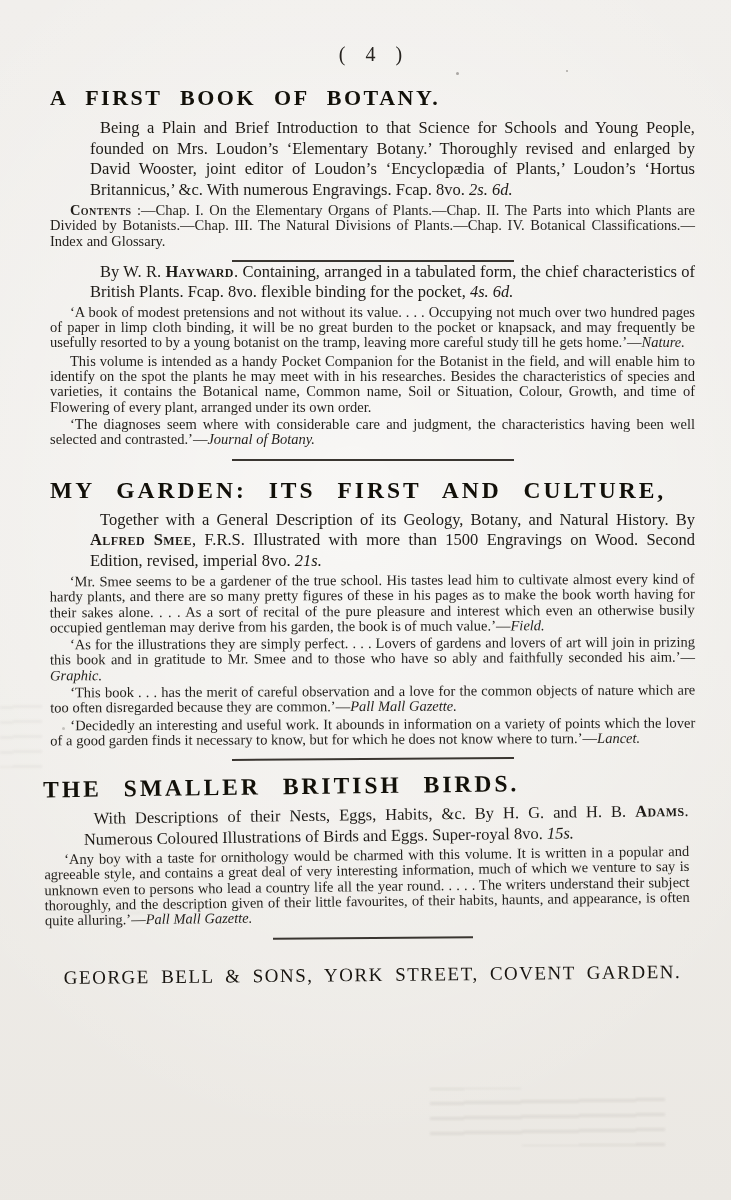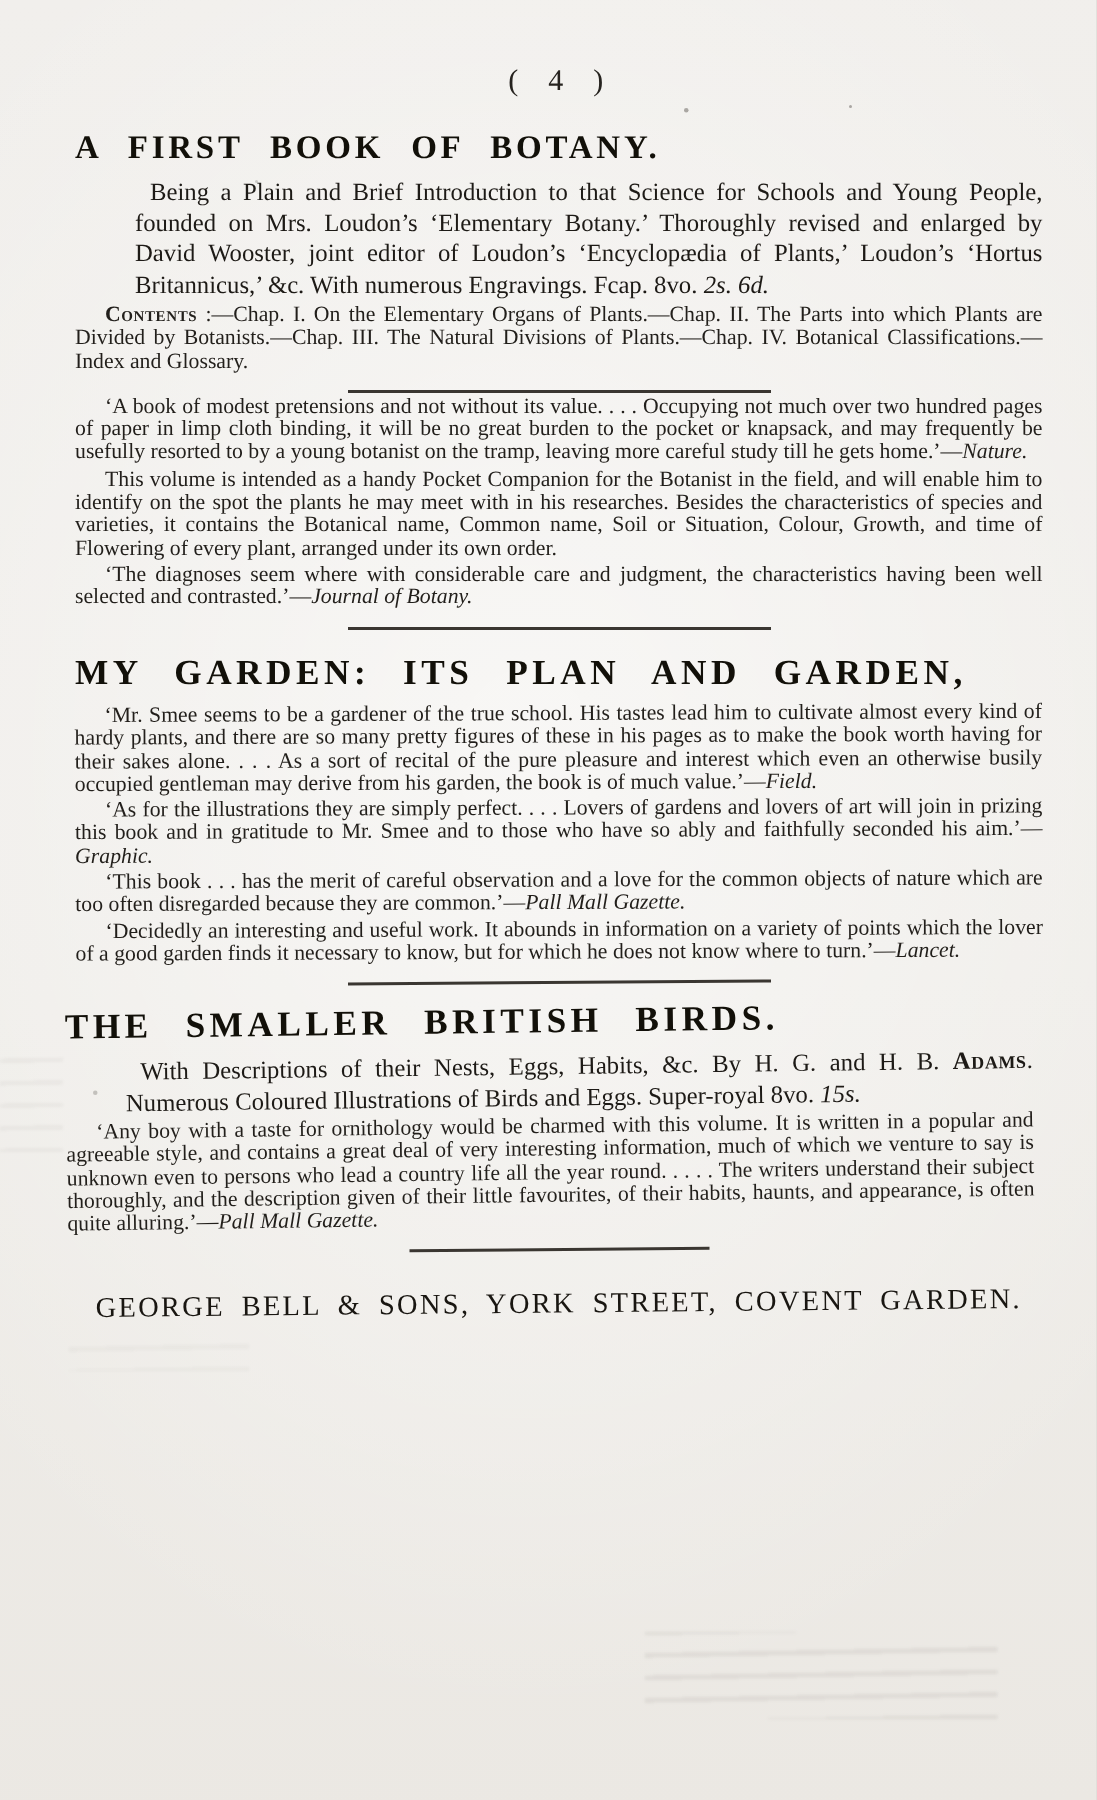--- a/index.html
+++ b/index.html
@@ -97,29 +97,31 @@
 
   <section class="book s1">
     <h2 class="btitle">A FIRST BOOK OF BOTANY.</h2>
     <p class="desc"><span>Being a Plain and Brief Introduction to that Science for Schools and Young People, founded on Mrs. Loudon’s ‘Elementary Botany.’  Thoroughly revised and enlarged by David Wooster, joint editor of Loudon’s ‘Encyclopædia of Plants,’ Loudon’s ‘Hortus Britannicus,’ &amp;c.  With numerous Engravings. Fcap. 8vo. </span><span class="i">2s. 6d.</span></p>
     <p class="small"><span class="sc">Contents</span><span> :—Chap. I. On the Elementary Organs of Plants.—Chap. II. The Parts into which Plants are Divided by Botanists.—Chap. III. The Natural Divisions of Plants.—Chap. IV. Botanical Classifications.—Index and Glossary.</span></p>
   </section>
 
   <div class="rule"></div>
 
   <section class="book s2">
+    <p class="desc"><span>By W. R. </span><span class="sc">Hayward</span><span>.  Containing, arranged in a tabulated form, the chief characteristics of British Plants.  Fcap. 8vo. flexible binding for the pocket, </span><span class="i">4s. 6d.</span></p>
     <p class="small quote"><span>‘A book of modest pretensions and not without its value. . . . Occupying not much over two hundred pages of paper in limp cloth binding, it will be no great burden to the pocket or knapsack, and may frequently be usefully resorted to by a young botanist on the tramp, leaving more careful study till he gets home.’—</span><span class="src">Nature.</span></p>
     <p class="small">This volume is intended as a handy Pocket Companion for the Botanist in the field, and will enable him to identify on the spot the plants he may meet with in his researches. Besides the characteristics of species and varieties, it contains the Botanical name, Common name, Soil or Situation, Colour, Growth, and time of Flowering of every plant, arranged under its own order.</p>
     <p class="small quote"><span>‘The diagnoses seem where with considerable care and judgment, the characteristics having been well selected and contrasted.’—</span><span class="src">Journal of Botany.</span></p>
   </section>
 
   <div class="rule"></div>
 
   <section class="book s3">
-    <h2 class="btitle wide">MY GARDEN: ITS PLAN AND GARDEN,</h2>
+    <h2 class="btitle wide">MY GARDEN: ITS FIRST AND CULTURE,</h2>
+    <p class="desc"><span>Together with a General Description of its Geology, Botany, and Natural History.  By </span><span class="sc">Alfred Smee</span><span>, F.R.S.  Illustrated with more than 1500 Engravings on Wood.  Second Edition, revised, imperial 8vo. </span><span class="i">21s.</span></p>
     <div class="quotes">
       <p class="small quote"><span>‘Mr. Smee seems to be a gardener of the true school.  His tastes lead him to cultivate almost every kind of hardy plants, and there are so many pretty figures of these in his pages as to make the book worth having for their sakes alone. . . . As a sort of recital of the pure pleasure and interest which even an otherwise busily occupied gentleman may derive from his garden, the book is of much value.’—</span><span class="src">Field.</span></p>
       <p class="small quote"><span>‘As for the illustrations they are simply perfect. . . . Lovers of gardens and lovers of art will join in prizing this book and in gratitude to Mr. Smee and to those who have so ably and faithfully seconded his aim.’—</span><span class="src">Graphic.</span></p>
       <p class="small quote"><span>‘This book . . . has the merit of careful observation and a love for the common objects of nature which are too often disregarded because they are common.’—</span><span class="src">Pall Mall Gazette.</span></p>
       <p class="small quote"><span>‘Decidedly an interesting and useful work.  It abounds in information on a variety of points which the lover of a good garden finds it necessary to know, but for which he does not know where to turn.’—</span><span class="src">Lancet.</span></p>
     </div>
   </section>
 
   <div class="rule r3"></div>
 

